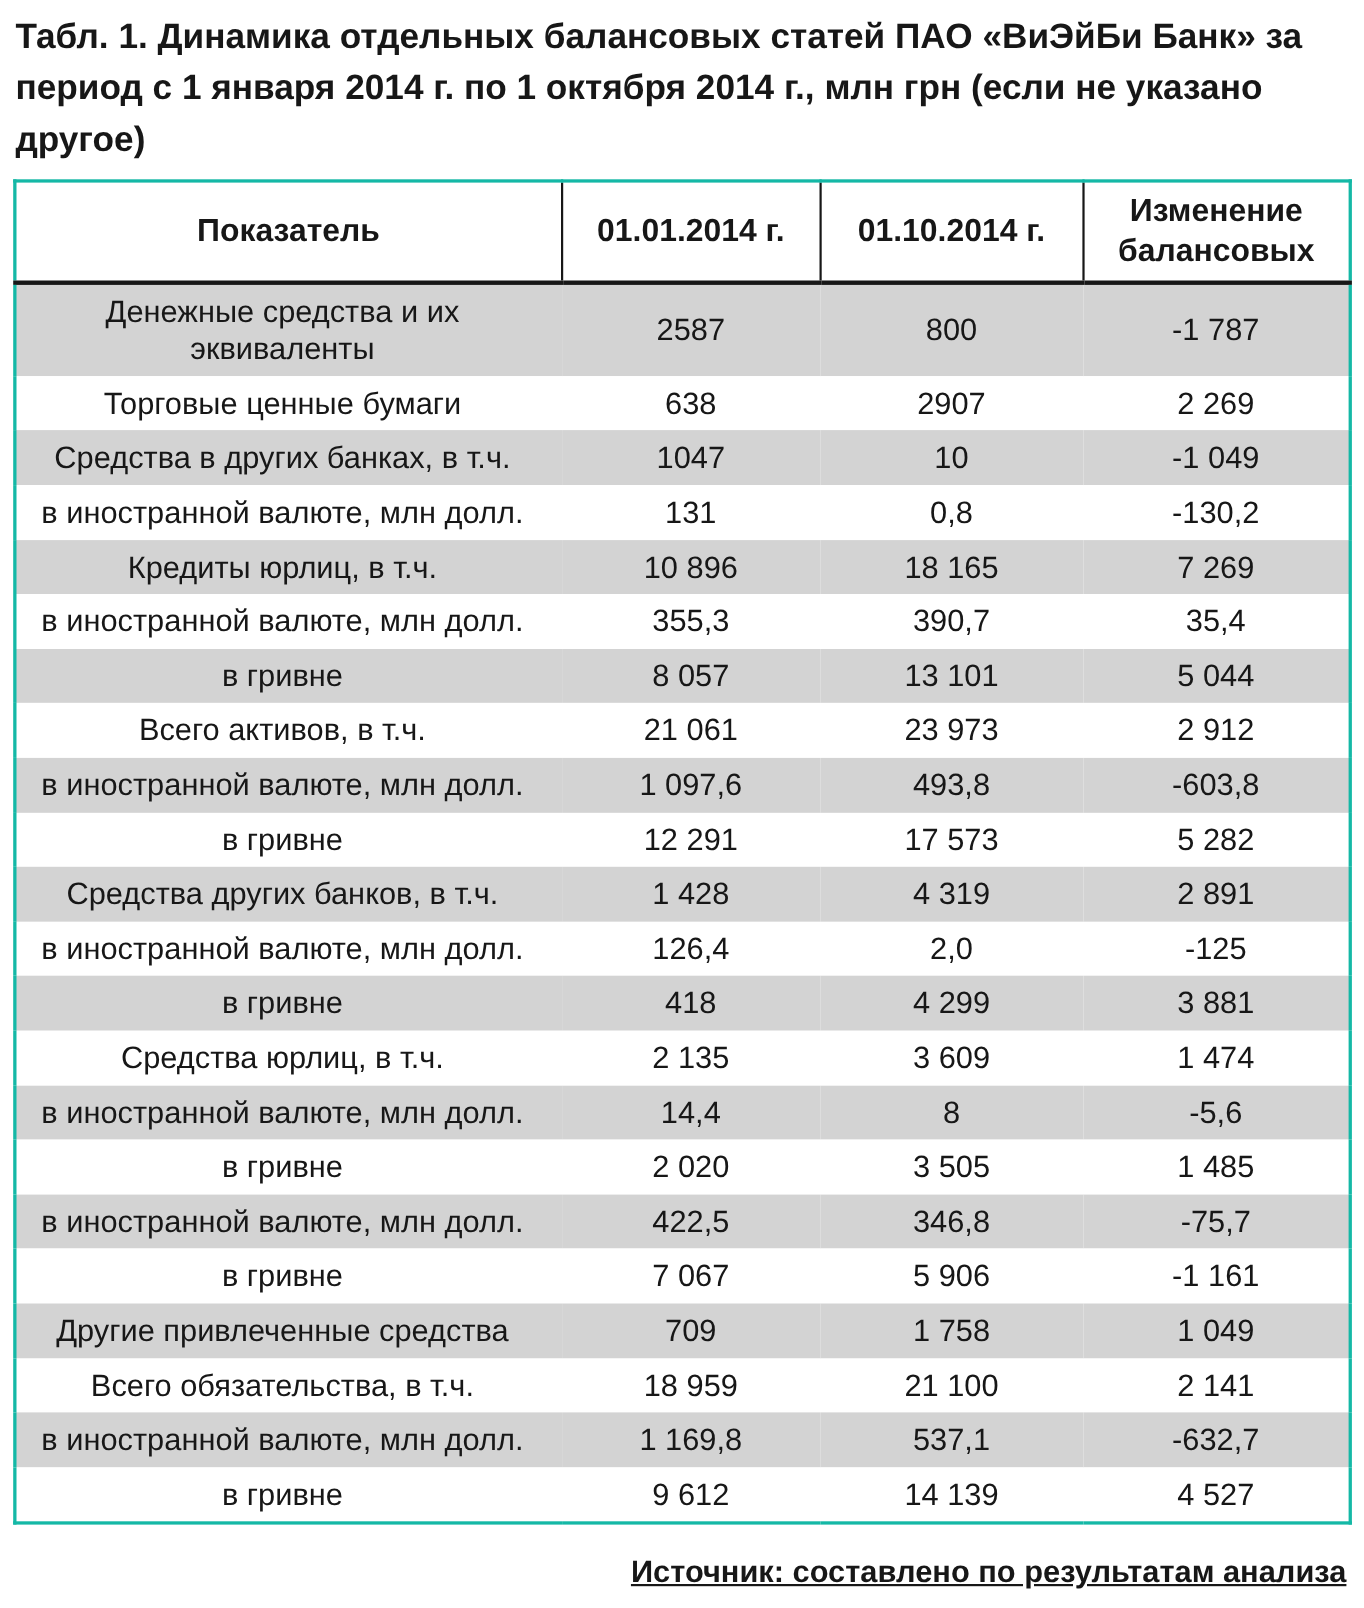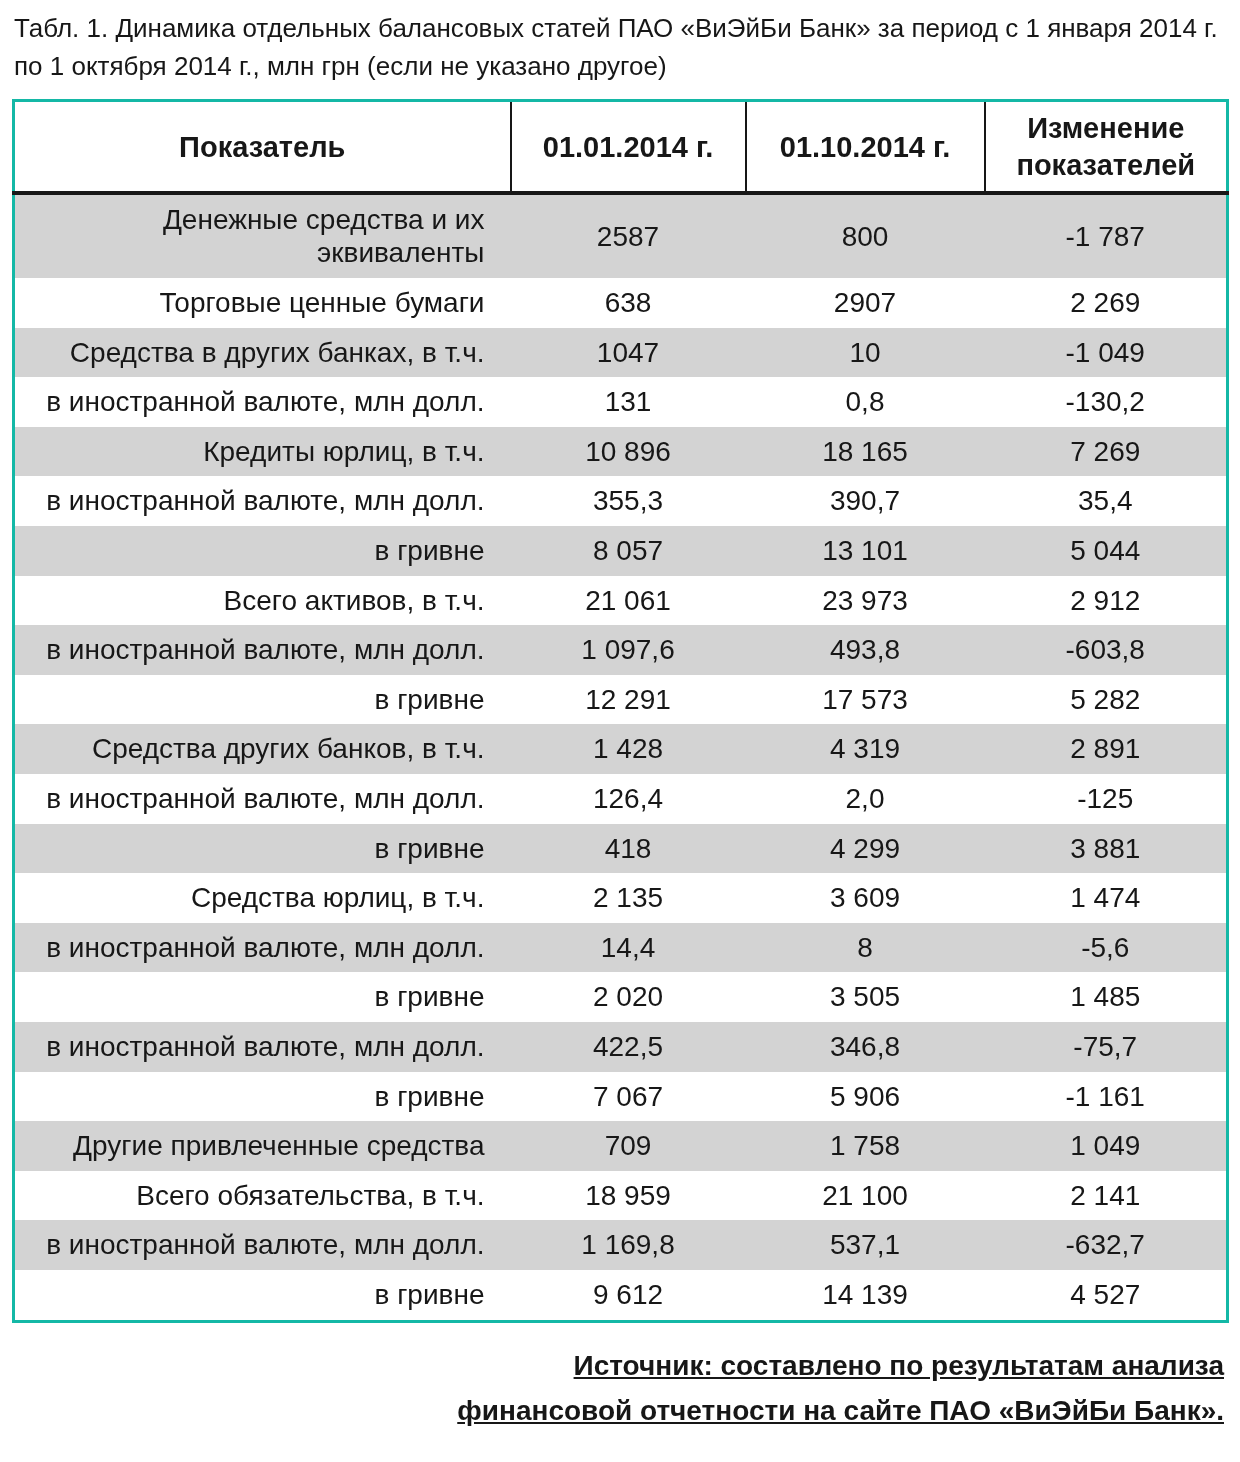--- a/index.html
+++ b/index.html
@@ -8,22 +8,22 @@
     width: 1240px;
     height: 1462px;
     background: #ffffff;
     color: #171717;
     font-family: "Liberation Sans", sans-serif;
     overflow: hidden;
   }
   .page { padding: 8px 12px 0 12px; }
 
   .title {
-    font-size: 26px;
-    font-weight: normal;
+    font-size: 32px;
+    font-weight: bold;
     line-height: 1.45;
     letter-spacing: 0px;
     margin: 2px 2px 14px 2px;
     max-width: 1218px;
   }
 
   table.balance {
     border-collapse: collapse;
     table-layout: fixed;
     width: 1214px;
@@ -48,21 +48,21 @@
   thead th + th { border-left: 2px solid #171717; }
 
   tbody td {
     font-size: 28px;
     line-height: 1.2;
     padding: 8px 6px;
     text-align: center;
     vertical-align: middle;
   }
   tbody td.c-label {
-    text-align: right;
+    text-align: center;
     padding-left: 14px;
     padding-right: 26px;
   }
   tbody tr:nth-child(odd) { background: #d3d3d3; }
   tbody tr:nth-child(even) { background: #ffffff; }
 
   .source {
     font-size: 28px;
     font-weight: bold;
     text-align: right;
@@ -84,21 +84,21 @@
       <col class="c1">
         <col class="c2">
         <col class="c3">
         <col class="c4">
     </colgroup>
     <thead>
       <tr>
         <th>Показатель</th>
         <th>01.01.2014 г.</th>
         <th>01.10.2014 г.</th>
-        <th>Изменение показателей</th>
+        <th>Изменение балансовых</th>
       </tr>
     </thead>
     <tbody id="table-body">
   <tr>
     <td class="c-label">Денежные средства и их эквиваленты</td>
     <td>2587</td>
     <td>800</td>
     <td>-1 787</td>
   </tr>
 

